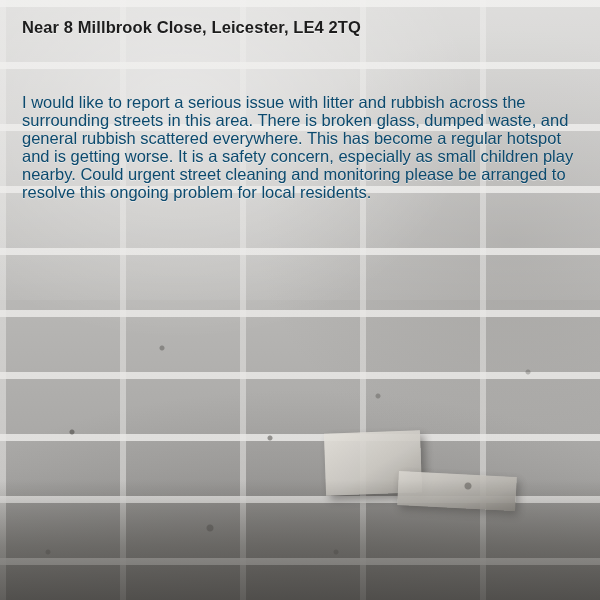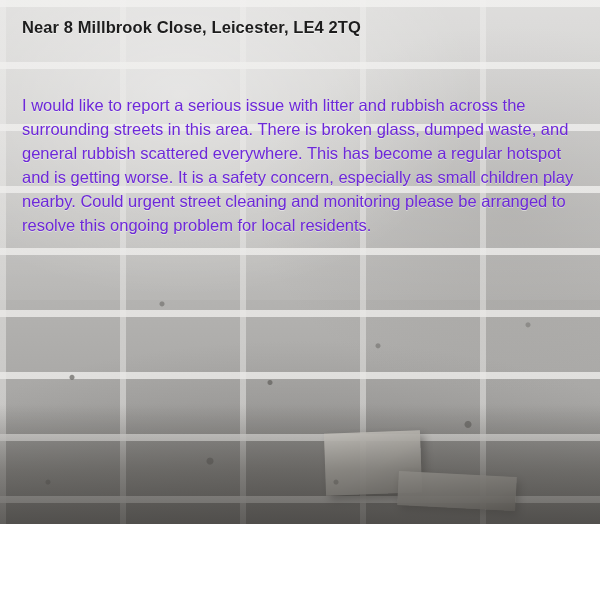--- a/index.html
+++ b/index.html
@@ -6,21 +6,21 @@
     margin: 0;
     padding: 0;
     background: #ffffff;
   }
   body {
     font-family: "Liberation Sans", sans-serif;
   }
   .report-card {
     position: relative;
     width: 600px;
-    height: 524px;
+    height: 600px;
     overflow: hidden;
     background: #c9c6c0;
   }
   
   .photo-bg {
     position: absolute;
     inset: 0;
     background-color: #b8b5ae;
     background-image:
       
@@ -115,22 +115,22 @@
     font-size: 16.5px;
     font-weight: bold;
     color: #1d1d1d;
     letter-spacing: 0.1px;
     margin: 0 0 0 0;
     text-shadow: 0 1px 0 rgba(255,255,255,0.55);
   }
   .report-body {
     margin-top: 56px;
     font-size: 16.5px;
-    line-height: 24px;
-    color: #6d28d9;
+    line-height: 18px;
+    color: #0c4a6e;
     max-width: 552px;
     text-shadow: 0 1px 0 rgba(255,255,255,0.45);
   }
 </style>
 </head>
 <body>
 
 <div class="report-card">
 
   <div class="photo-bg"></div>

